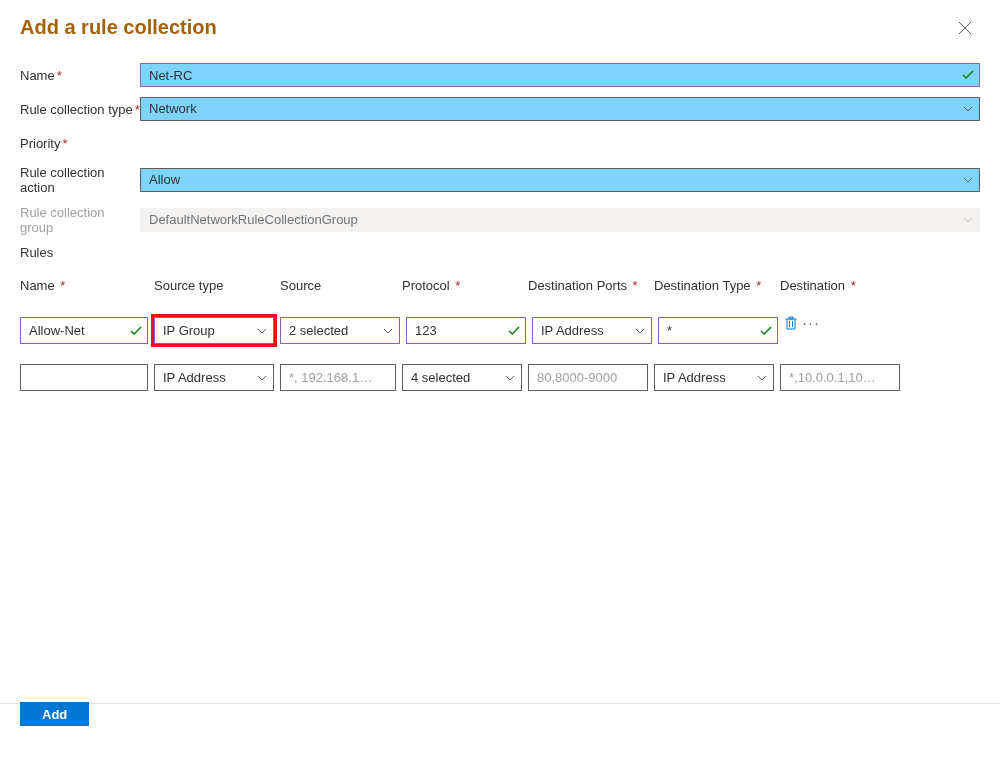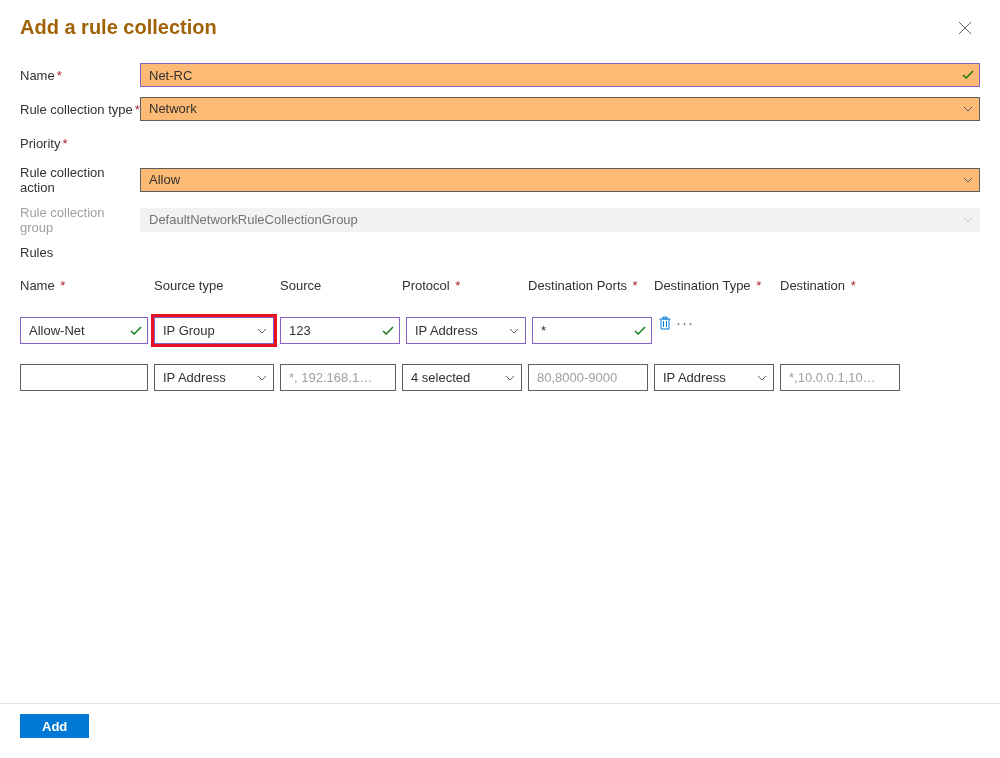--- a/index.html
+++ b/index.html
@@ -41,21 +41,21 @@
     .form-label-col.disabled { color: #a19f9d;}
     .required { color: #a4262c; margin-left: 2px;}
     .form-input-col { flex: 1; position: relative;}
     
     .text-input, .select-input {
       width: 100%;
       height: 24px;
       border: 1px solid #605e5c;
       padding: 0 24px 0 8px;
       font-size: 13px;
-      background: #fdba74;
+      background: #7dd3fc;
       color: #323130;
     }
     .text-input.validated, .select-input.validated { border-color: #8661c5;}
     .text-input.disabled, .select-input.disabled {
       background: #f3f2f1; border-color: #f3f2f1; color: #737373;
     }
     .check-suffix {
       position: absolute;
       right: 6px;
       top: 50%;
@@ -130,21 +130,21 @@
     .icon-more { color:#605e5c; cursor:pointer; font-size:15px; letter-spacing:1px; line-height:1;}
     
     .footer-divider {
       position: absolute;
       left: 0; right: 0; bottom: 54px;
       height: 1px;
       background: #e1dfdd;
     }
     .footer {
       position: absolute;
-      left: 20px; bottom: 20px; border-radius: 9px;
+      left: 20px; bottom: 32px; border-radius: 9px;
     }
     .add-btn {
       background: #0078d4;
       color: #fff;
       border: none;
       height: 24px;
       padding: 0 22px;
       font-size: 13px;
       font-weight: 600;
       cursor: pointer;
@@ -246,20 +246,28 @@
           </span>
       </div>
       <div class="col-stype cell hl-red">
         <div class="cell-input validated" style="line-height:25px">IP Group</div>
         <span class="chevron-suffix">
             <svg width="12" height="12" viewBox="0 0 12 12">
               <path d="M2 4 L6 8 L10 4" stroke="#605e5c" stroke-width="1" fill="none"></path>
             </svg>
           </span>
       </div>
+      <div class="col-proto cell">
+        <div class="cell-input validated" style="line-height:25px">2 selected</div>
+        <span class="chevron-suffix">
+            <svg width="12" height="12" viewBox="0 0 12 12">
+              <path d="M2 4 L6 8 L10 4" stroke="#605e5c" stroke-width="1" fill="none"></path>
+            </svg>
+          </span>
+      </div>
       <div class="col-dports cell">
         <input class="cell-input validated" value="123" style="">
         <span class="check-suffix">
             <svg width="12" height="12" viewBox="0 0 12 12">
               <path d="M1 6 L4.2 9 L11 2" stroke="#107c10" stroke-width="1.5" fill="none"></path>
             </svg>
           </span>
       </div>
       <div class="col-dtype cell">
         <div class="cell-input validated" style="line-height:25px">IP Address</div>

